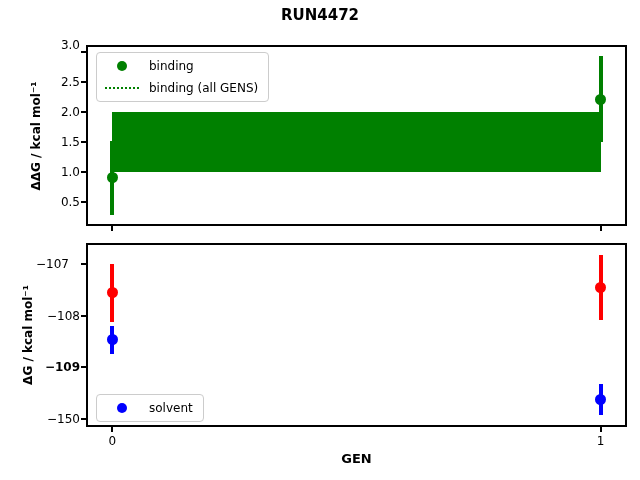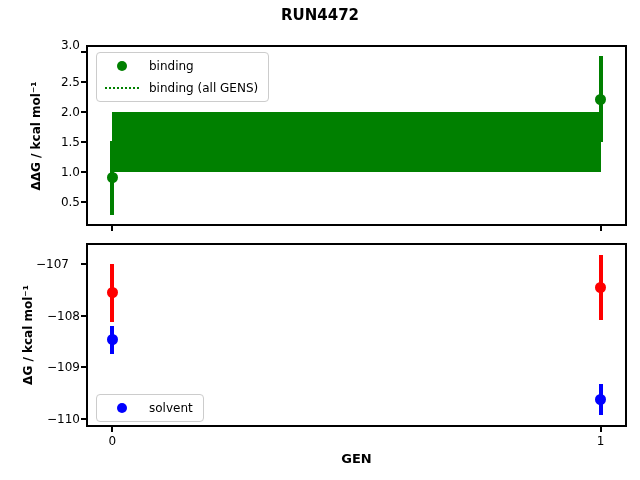--- a/index.html
+++ b/index.html
@@ -69,23 +69,23 @@
       <div class="abs" style="left: 110.409px; top: 264.083px; width: 4px; height: 57.765px; background: rgb(255, 0, 0);"></div>
       <div class="abs" style="left: 106.909px; top: 287.466px; width: 11px; height: 11px; border-radius: 50%; background: rgb(255, 0, 0);"></div>
       <div class="abs" style="left: 598.591px; top: 254.799px; width: 4px; height: 64.9857px; background: rgb(255, 0, 0);"></div>
       <div class="abs" style="left: 595.091px; top: 281.792px; width: 11px; height: 11px; border-radius: 50%; background: rgb(255, 0, 0);"></div>
       <div class="axes-frame" style="left: 86px; top: 243px; width: 541px; height: 184px;"></div>
       <div class="abs" style="left: 81px; top: 263.083px; width: 5px; height: 2px; background: rgb(0, 0, 0);"></div>
       <div class="tick-label" style="left: 36px; top: 257.083px; width: 44px; ">−107</div>
       <div class="abs" style="left: 81px; top: 314.659px; width: 5px; height: 2px; background: rgb(0, 0, 0);"></div>
       <div class="tick-label" style="left: 36px; top: 308.659px; width: 44px; text-align: right;">−108</div>
       <div class="abs" style="left: 81px; top: 366.235px; width: 5px; height: 2px; background: rgb(0, 0, 0);"></div>
-      <div class="tick-label" style="left: 36px; top: 360.235px; width: 44px; text-align: right;">−109</div>
+      <div class="tick-label" style="left: 36px; top: 360.235px; width: 44px; text-align: right; font-weight: bold;">−109</div>
       <div class="abs" style="left: 81px; top: 417.811px; width: 5px; height: 2px; background: rgb(0, 0, 0);"></div>
-      <div class="tick-label" style="left: 36px; top: 411.811px; width: 44px; text-align: right;">−110</div>
+      <div class="tick-label" style="left: 36px; top: 411.811px; width: 44px; text-align: right;">−150</div>
       <div class="abs" style="left: 111.409px; top: 427px; width: 2px; height: 5px; background: rgb(0, 0, 0);"></div>
       <div class="tick-label" style="left: 97.4091px; top: 434px; width: 30px; text-align: center;">0</div>
       <div class="abs" style="left: 599.591px; top: 427px; width: 2px; height: 5px; background: rgb(0, 0, 0);"></div>
       <div class="tick-label" style="left: 585.591px; top: 434px; width: 30px; text-align: center;">1</div>
       <div class="ylabel" style="left: 28px; top: 335px; transform: translate(-50%, -50%) rotate(-90deg);">ΔG / kcal mol⁻¹</div>
       <div class="xlabel" style="left: 306.5px; top: 451px; width: 100px; text-align: center;">GEN</div>
       <div class="legend" style="left: 96px; bottom: 58px;">
         <div class="legend-row">
           <div class="legend-marker-cell">
             <div style="width: 10px; height: 10px; border-radius: 50%; background: rgb(0, 0, 255);"></div>

